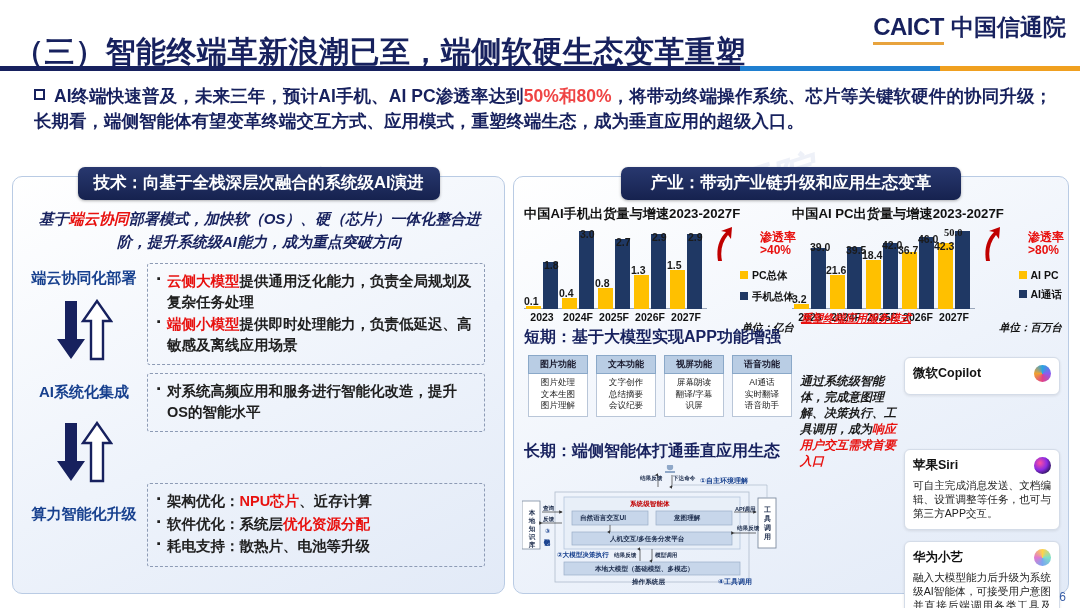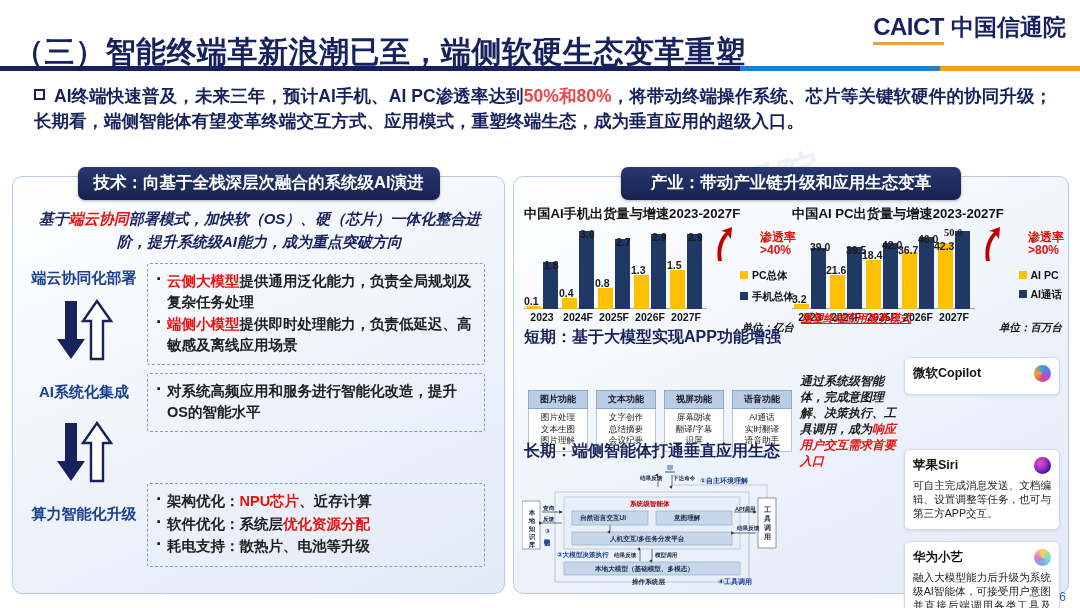--- a/index.html
+++ b/index.html
@@ -108,21 +108,21 @@
   .unit{ position:absolute; right:2px; bottom:-2px; font-size:10.5px; font-style:italic; font-weight:bold; color:#111; white-space:nowrap;}
 
   .sub-head{ position:absolute; font-size:16px; font-weight:bold; color:#17215e; }
   #short-head{ left:10px; top:150px; }
   #long-head{ left:10px; top:264px; }
 
   #func-grid{ position:absolute; left:14px; top:178px; display:flex; gap:8px; }
   .func-col{ width:60px; }
   .func-col .fh{
     background:#b9cde4; border:1px solid #8aa8c8; text-align:center;
-    font-size:9px; font-weight:bold; color:#1a1a2e; padding:2px 0;margin-top:35px;
+    font-size:9px; font-weight:bold; color:#1a1a2e; padding:2px 0;
   }
   .func-col .fb{
     border:1px solid #b9c6d8; border-top:none; text-align:center;
     font-size:8.6px; line-height:11.5px; color:#222; padding:3px 0 4px; background:#fff;
   }
 
   
   #agent-diagram{ position:absolute; left:8px; top:288px; width:280px; height:122px; font-size:6px; color:#1a2a4a;}
   .ad-txt{ position:absolute; font-weight:bold; white-space:nowrap; }
   .ad-red{ color:#c00000; }

